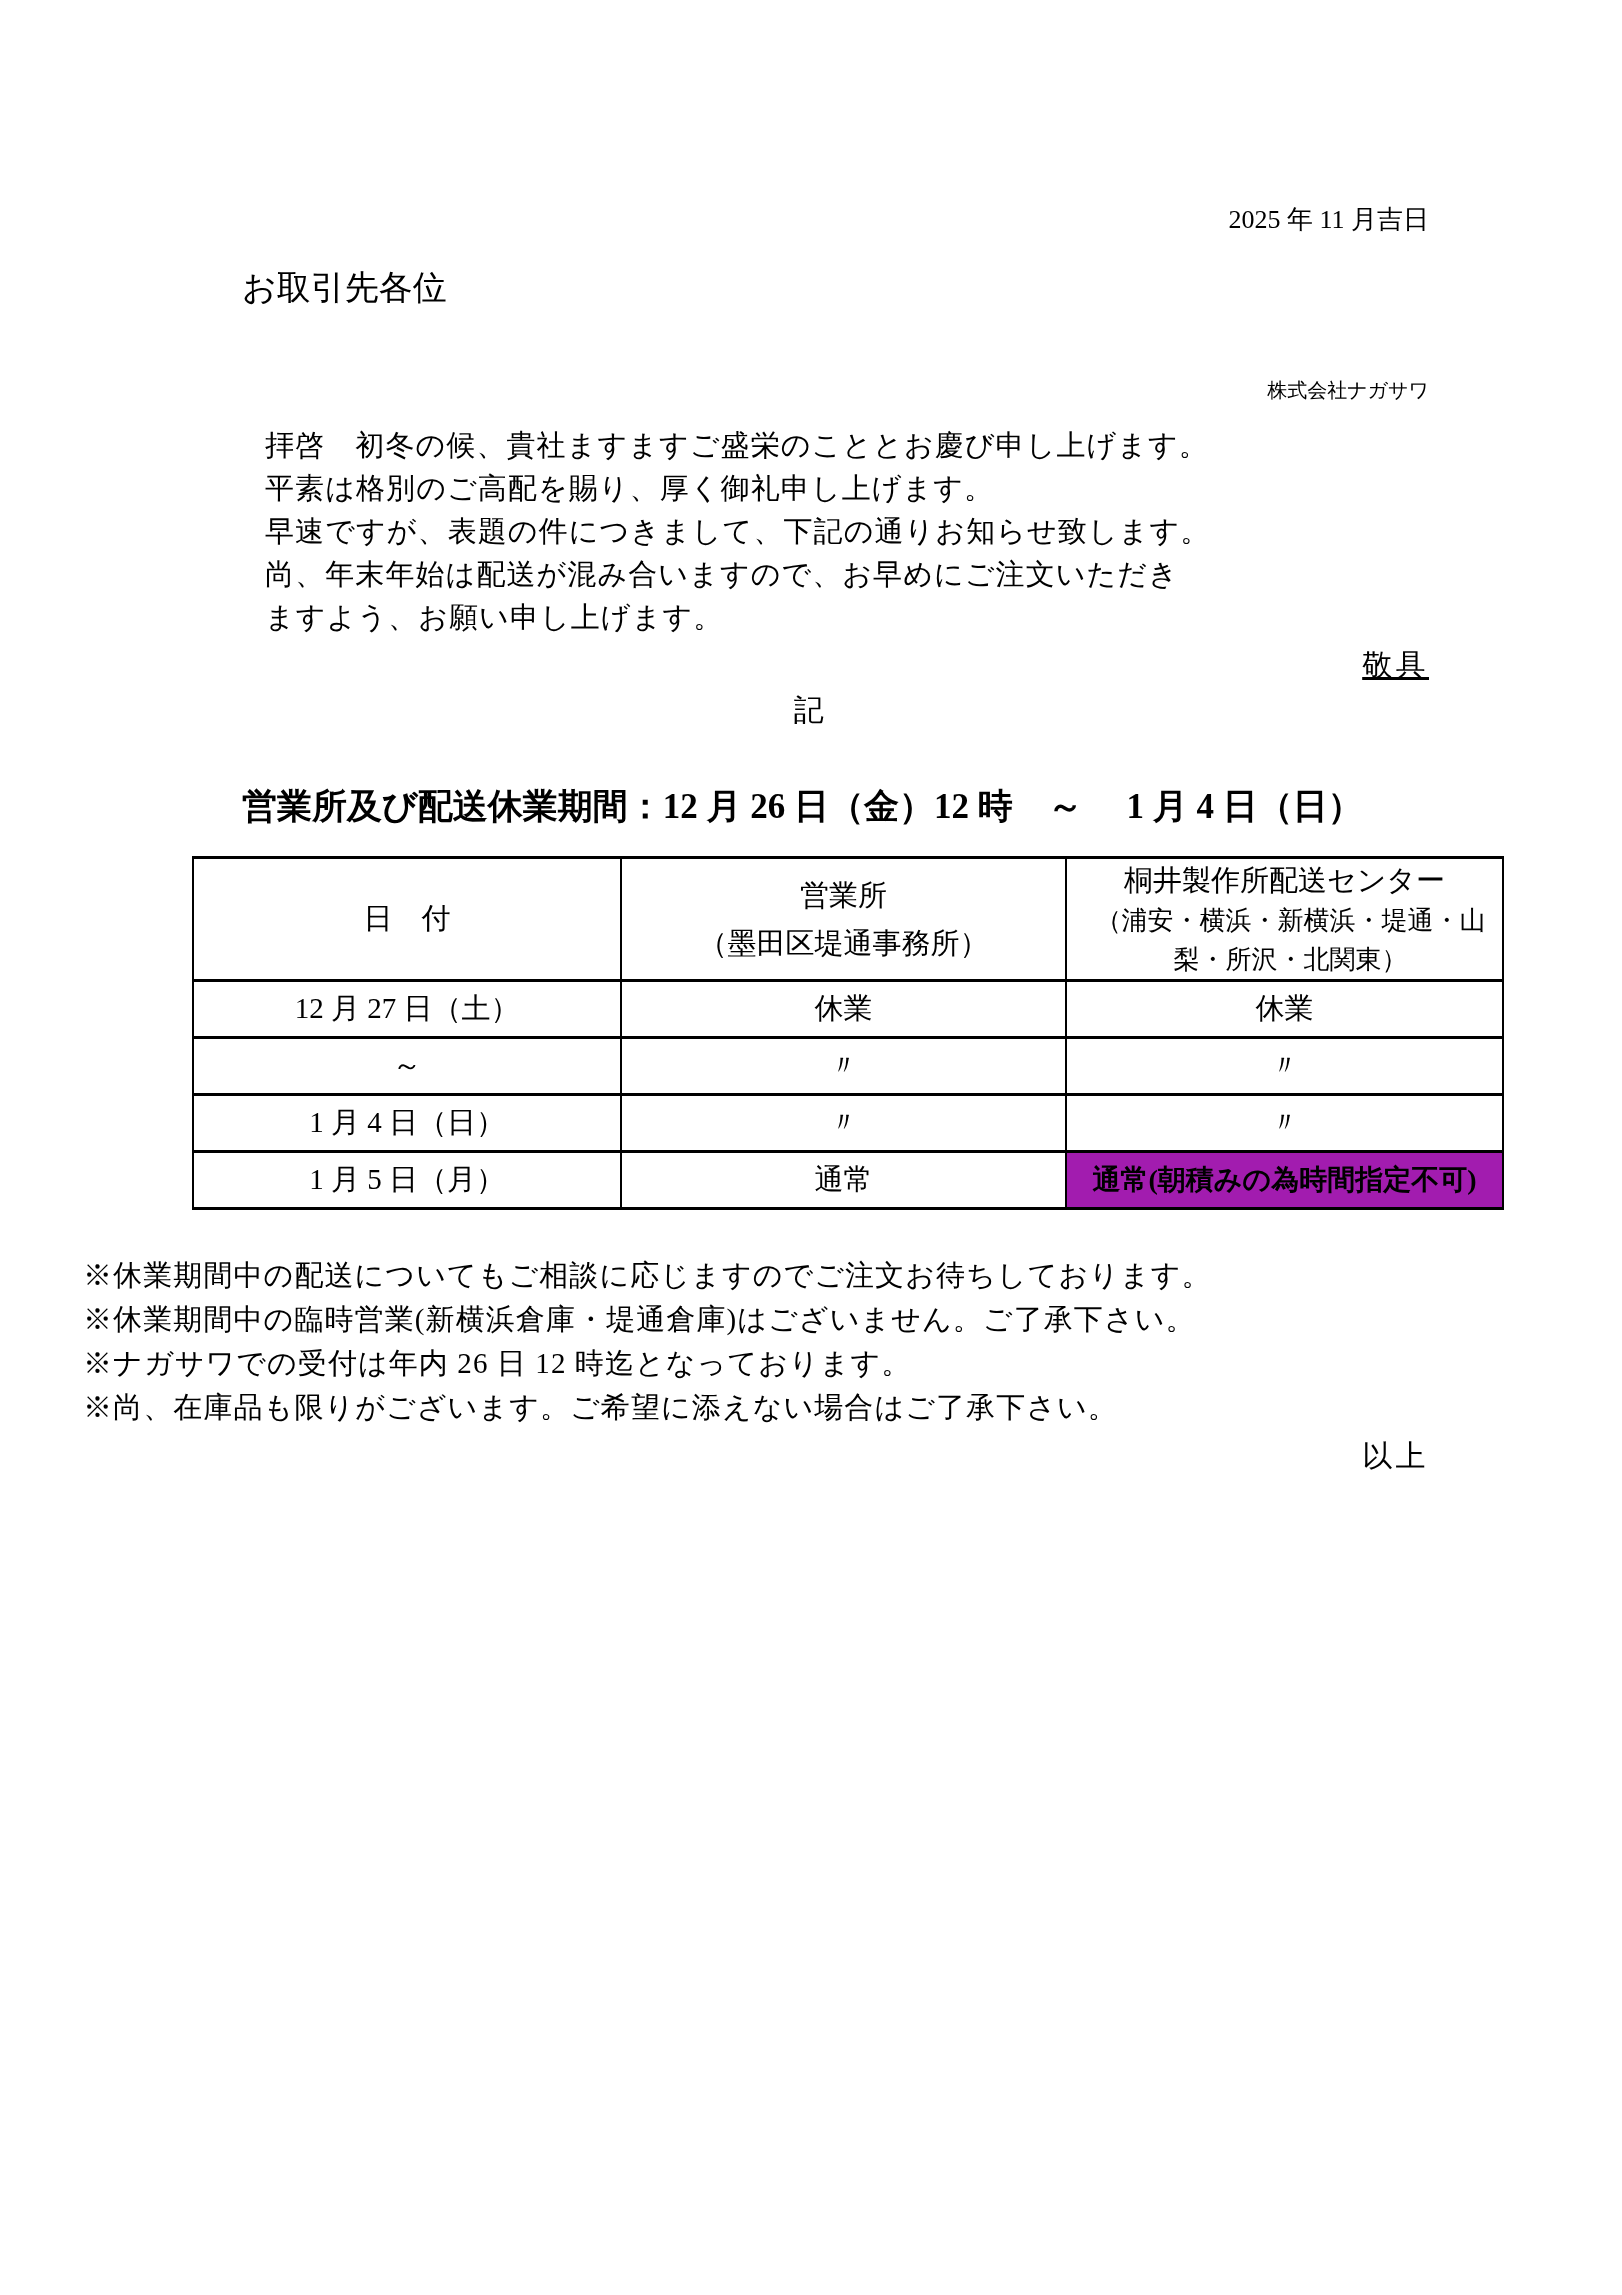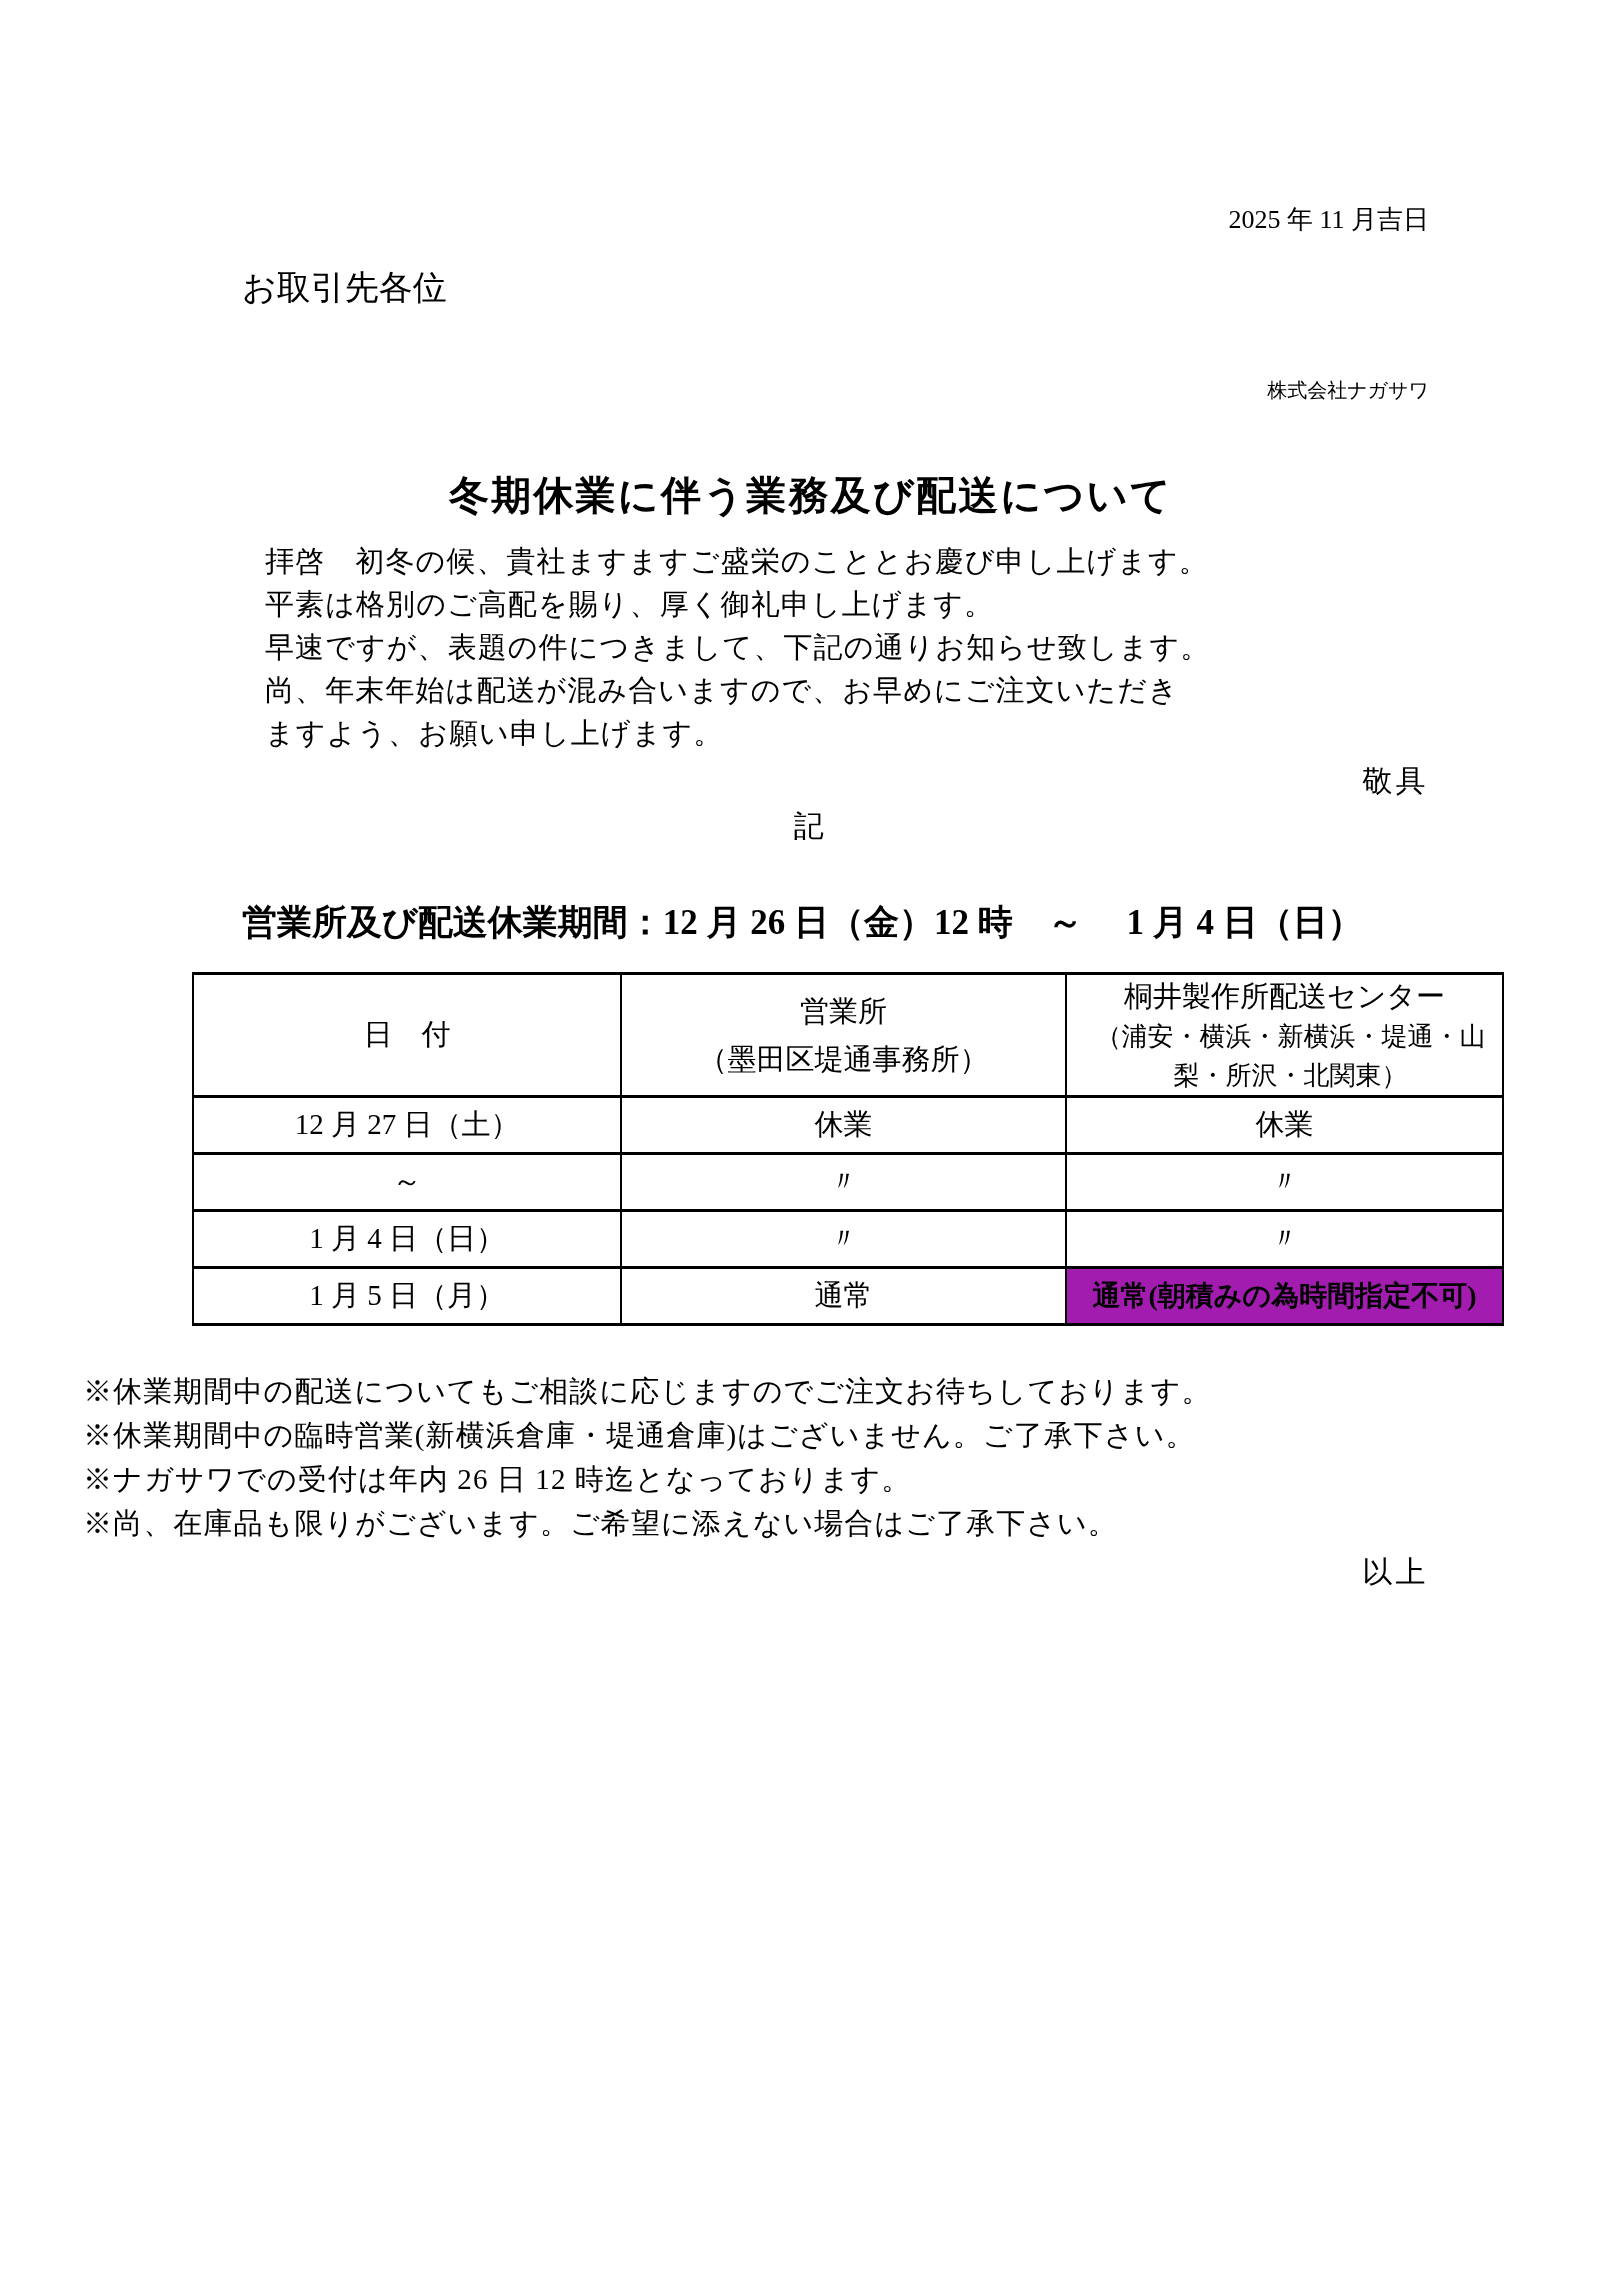--- a/index.html
+++ b/index.html
@@ -42,20 +42,21 @@
     font-size: 29px;
     line-height: 43px;
     letter-spacing: 1.1px;
   }
   .keigu {
     margin: 3.4px 193px 0 0;
     text-align: right;
     font-size: 30px;
     line-height: 43px;
     letter-spacing: 3.4px;
+    text-decoration: underline;
   }
   .ki {
     margin: 2.2px 0 0 0;
     text-align: center;
     font-size: 30px;
     line-height: 43px;
     letter-spacing: 4.5px;
   }
   .period-heading {
     margin: 53px 0 0 242px;
@@ -111,21 +112,20 @@
 <body>
 
 <div class="page">
 
   <div class="date-line">2025 年 11 月吉日</div>
 
   <div class="addressee">お取引先各位</div>
 
   <div class="company">株式会社ナガサワ</div>
 
-  <h1 class="letter-title">冬期休業に伴う業務及び配送について</h1>
 
   <div class="greeting">
     <div>拝啓　初冬の候、貴社ますますご盛栄のこととお慶び申し上げます。</div>
     <div>平素は格別のご高配を賜り、厚く御礼申し上げます。</div>
     <div>早速ですが、表題の件につきまして、下記の通りお知らせ致します。</div>
     <div>尚、年末年始は配送が混み合いますので、お早めにご注文いただき</div>
     <div>ますよう、お願い申し上げます。</div>
   </div>
 
   <div class="keigu">敬具</div>

